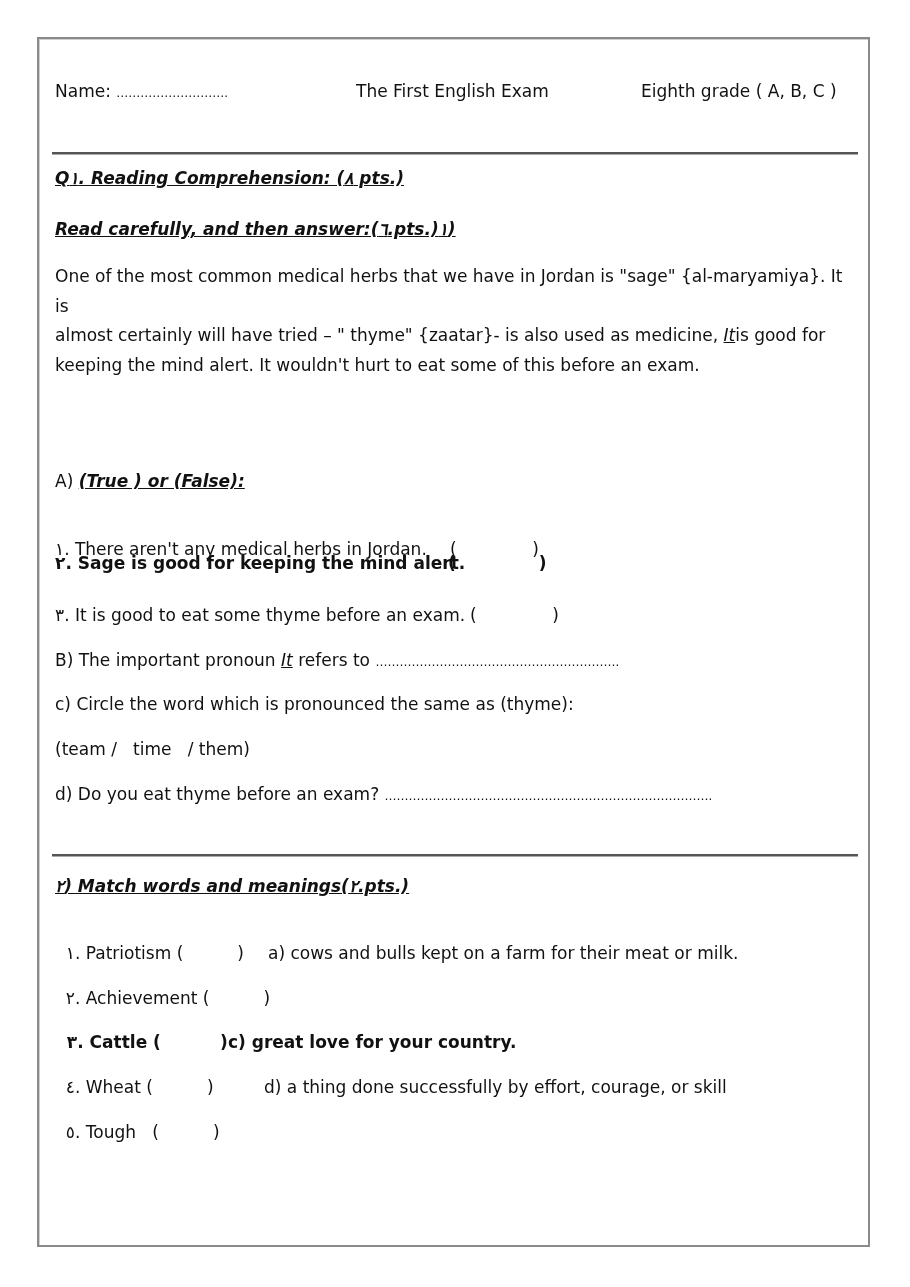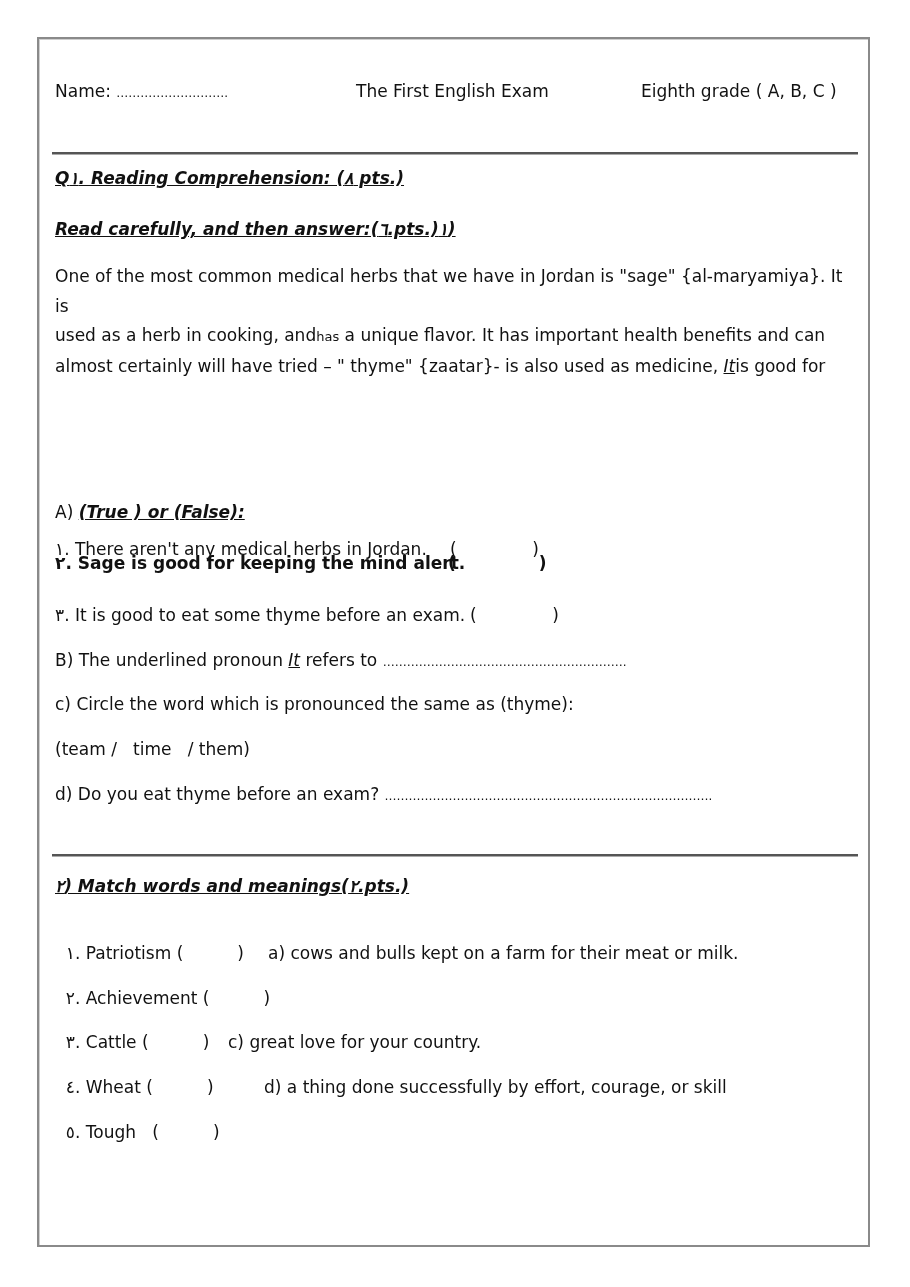--- a/index.html
+++ b/index.html
@@ -28,62 +28,62 @@
 <div class="t" style="left:356px; top:80px;">The First English Exam</div>
 <div class="t" style="left:641px; top:80px;">Eighth grade ( A, B, C )</div>
 
 <div class="rule" style="top:152px;"></div>
 
 <div class="t head-b" style="left:55px; top:167px;">Q١. Reading Comprehension:  (٨ pts.)</div>
 <div class="t head-b" style="left:55px; top:218px;">Read carefully, and then answer:(٦.pts.)١)</div>
 
 <div class="para">
   <div>One of the most common medical herbs that we have in Jordan is "sage" {al-maryamiya}. It is</div>
-  <div><span>used as a herb in cooking, and</span><span class="small">has</span><span> a unique flavor. It has important health benefits and can</span></div>
   <div><span>almost certainly will have tried – " thyme" {zaatar}- is also used as medicine, </span><span class="it">It</span><span>is good for</span></div>
+  <div>keeping the mind alert. It wouldn't hurt to eat some of this before an exam.</div>
 </div>
 
-<div class="t" style="left:55px; top:470px;margin-top:31px;">
+<div class="t" style="left:55px; top:470px;">
   <span>A) </span><span class="head-b">(True ) or (False):</span>
 </div>
 <div class="t" style="left:55px; top:514px;margin-top:24px;">
   <span>١. There aren't any medical herbs in Jordan.</span>
   <span style="position:absolute; left:395px; white-space:pre;">(              )</span>
 </div>
 <div class="t" style="left:55px; top:552px;font-weight:bold;">
   <span>٢. Sage is good for keeping the mind alert.</span>
   <span style="position:absolute; left:393px; white-space:pre;">(              )</span>
 </div>
 <div class="t" style="left:55px; top:604px;">
   <span>٣. It is good to eat some thyme before an exam.</span>
   <span style="position:absolute; left:415px; white-space:pre;">(              )</span>
 </div>
 
 <div class="t" style="left:55px; top:649px;">
-  <span>B) The underlined pronoun </span><span class="it">It</span><span> refers to </span><span class="dots">…………………………………………………….</span>
+  <span>B) The important pronoun </span><span class="it">It</span><span> refers to </span><span class="dots">…………………………………………………….</span>
 </div>
 
 <div class="t" style="left:55px; top:693px;">c) Circle the word which is pronounced the same as (thyme):</div>
 <div class="t" style="left:55px; top:738px; white-space:pre;">(team /   time   / them)</div>
 
 <div class="t" style="left:55px; top:783px;">
   <span>d) Do you eat thyme before an exam? </span><span class="dots">……………………………………………………………………….</span>
 </div>
 
 <div class="rule" style="top:854px;"></div>
 
 <div class="t head-b" style="left:55px; top:875px;">٢) Match words and meanings(٢.pts.)</div>
 
 <div class="t" style="left:55px; top:920px; white-space:pre;">
   <span>١. Patriotism (          )</span><span style="position:absolute; left:213px;">a) cows and bulls kept on a farm for their meat or milk.</span>
 </div>
 <div class="t" style="left:55px; top:965px; white-space:pre;">
   <span>٢. Achievement (          )</span>
 </div>
-<div class="t" style="left:55px; top:1009px; white-space:pre;">
+<div class="t" style="left:55px; top:1009px; white-space:pre;font-weight:bold;">
   <span>٣. Cattle (          )</span><span style="position:absolute; left:173px;">c) great love for your country.</span>
 </div>
 <div class="t" style="left:55px; top:1054px; white-space:pre;">
   <span>٤. Wheat (          )</span><span style="position:absolute; left:194px;margin-left:15px;">d) a thing done successfully by effort, courage, or skill</span>
 </div>
 <div class="t" style="left:55px; top:1099px; white-space:pre;">
   <span>٥. Tough   (          )</span>
 </div>
 
 </body></html>

